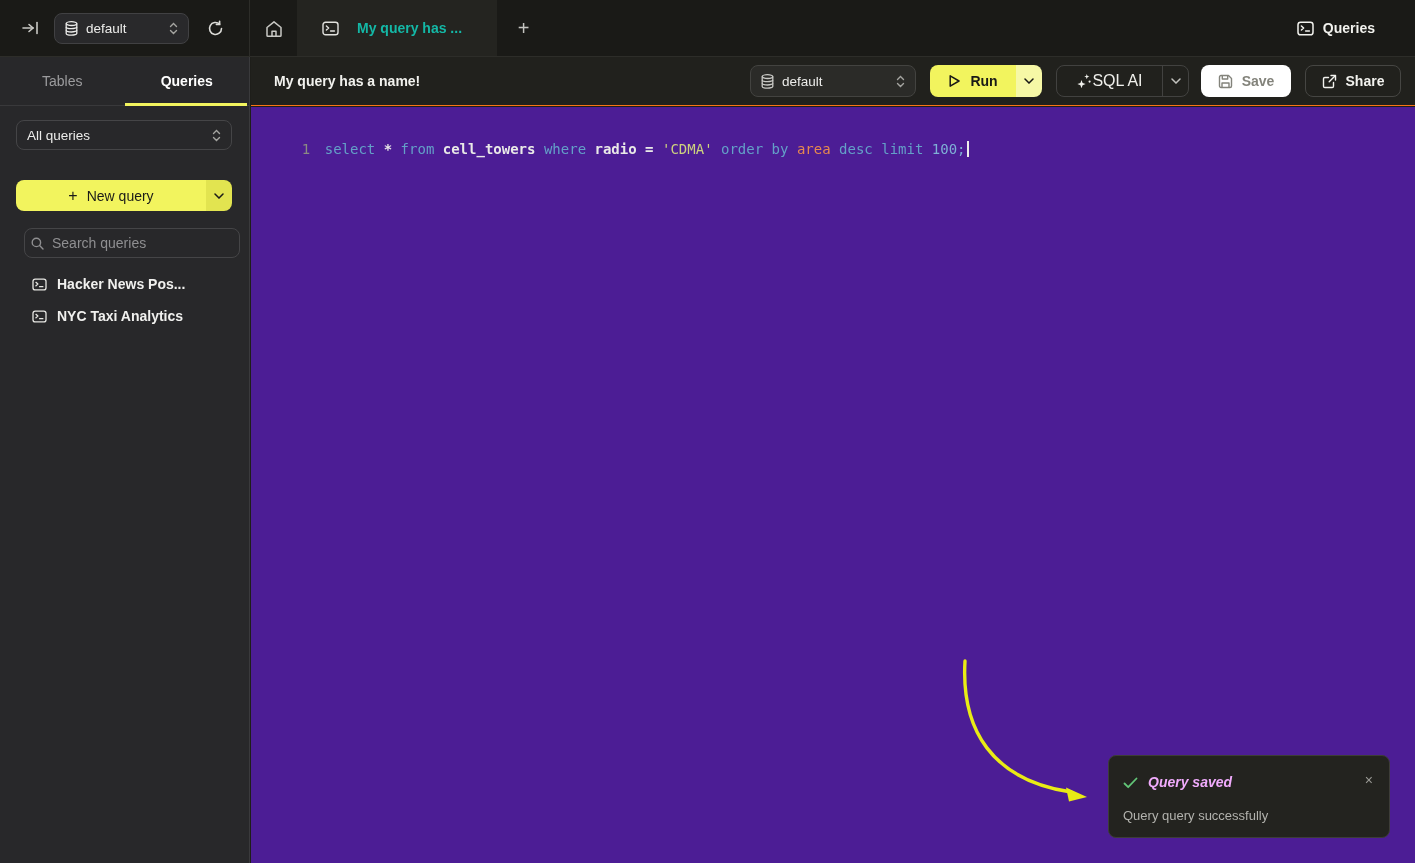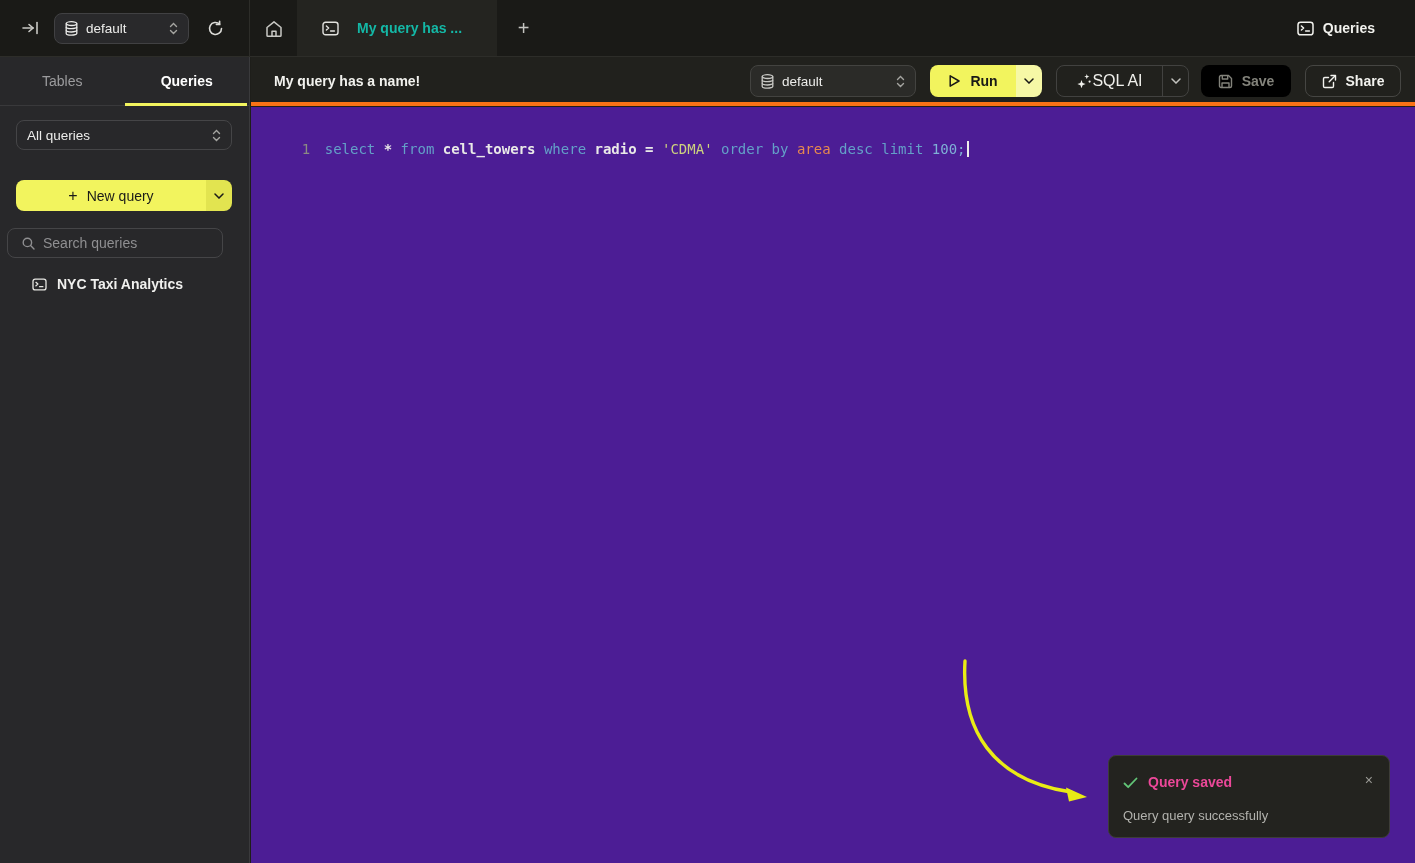--- a/index.html
+++ b/index.html
@@ -44,58 +44,58 @@
   .sb-filter { position:absolute; left:16px; top:63px; width:216px; height:30px;
                background:transparent; border:1px solid #454547; }
   .split-btn { position:absolute; left:16px; top:123px; width:216px; height:31px;
                display:flex; border-radius:8px; overflow:hidden; cursor:pointer; }
   .split-btn .main { flex:1; display:flex; align-items:center; justify-content:center;
                      gap:9px; background:var(--accent,#f2f45e); color:#1b1b18;
                      font-size:14px; font-weight:500; }
   .split-btn .plus { font-size:16px; font-weight:400; }
   .split-btn .chev { width:26px; display:flex; align-items:center; justify-content:center;
                      background:#e2e450; color:#1b1b18; }
-  .sb-search { position:absolute; left:7px; top:171px; width:216px; height:30px;
+  .sb-search { position:absolute; left:24px; top:171px; width:216px; height:30px;
                border:1px solid #454547; border-radius:8px; display:flex;
-               align-items:center; padding:0 14px; gap:8px; color:#8f8f91; }
+               align-items:center; padding:0 6px; gap:8px; color:#8f8f91; }
   .sb-search input { flex:1; background:transparent; border:none; outline:none;
                      color:#e8e8e6; font-size:14px; font-family:"Liberation Sans",sans-serif; }
   .sb-search input::placeholder { color:#8f8f91; }
   .q-list { position:absolute; left:16px; top:212px; width:216px; }
   .q-row { height:30px; margin-bottom:2px; display:flex; align-items:center; gap:10px;
            padding-left:16px; border-radius:6px; color:#f0f0ee; font-size:14px;
            font-weight:600; cursor:pointer; }
   .q-row.selected { background:#3b3b3d; }
   .q-row .q-icon { color:#e6e6e2; flex:0 0 auto; }
   .q-label { white-space:nowrap; overflow:hidden; }
 
   
   .ed-header { position:absolute; left:251px; top:57px; width:1164px; height:49px;
-               background:#21211d; border-bottom:4px solid #f97316; }
+               background:#21211d; border-bottom:1px solid #f97316; }
   .ed-title { position:absolute; left:23px; top:16px; color:#f2f2ee; font-size:14px;
               font-weight:600; }
   .hd-db { position:absolute; left:499px; top:8px; width:166px; height:32px;
            background:#2b2b28; border-color:#434340; }
   .run-btn { position:absolute; left:679px; top:8px; width:112px; height:32px;
              display:flex; border-radius:8px; overflow:hidden; cursor:pointer; }
   .run-btn .main { flex:1; display:flex; align-items:center; justify-content:center;
                    gap:9px; background:var(--accent,#f2f45e); color:#191916;
                    font-size:14px; font-weight:600; }
   .run-btn .chev { width:26px; display:flex; align-items:center; justify-content:center;
                    background:#f6f8a6; color:#191916; }
   .sqlai-btn { position:absolute; left:805px; top:8px; width:133px; height:32px;
                display:flex; border:1px solid #424240; border-radius:8px;
                overflow:hidden; cursor:pointer; color:#f0f0ec; }
   .sqlai-btn .main { flex:1; display:flex; align-items:center; justify-content:center;
                      gap:0; font-size:16px; font-weight:400; }
   .sqlai-btn .chev { width:26px; display:flex; align-items:center; justify-content:center;
                      border-left:1px solid #424240; color:#c2c2be; }
   .save-btn { position:absolute; left:950px; top:8px; width:90px; height:32px;
               display:flex; align-items:center; justify-content:center; gap:9px;
-              background:#000000; border:none; border-radius:8px; color:#83837b;
+              background:#ffffff; border:none; border-radius:8px; color:#83837b;
               font-size:14px; font-weight:600; cursor:default;text-align:right; }
   .share-btn { position:absolute; left:1054px; top:8px; width:96px; height:32px;
                display:flex; align-items:center; justify-content:center; gap:9px;
                background:transparent; border:1px solid #464643; border-radius:8px;
                color:#f2f2ee; font-size:14px; font-weight:600; cursor:pointer; }
 
   
   .ed-body { position:absolute; left:251px; top:107px; width:1164px; height:756px;
              background:#4c1d95; }
   .code-line { position:absolute; left:0; top:11px; font-family:"DejaVu Sans Mono",monospace;
@@ -108,22 +108,22 @@
   .tok-column  { color:var(--col,#e6884f); }
   .tok-number  { color:var(--num,#7fb0d6); }
   .tok-plain   { color:#d6d6d2; }
   .caret { display:inline-block; width:2px; height:16px; background:#ededea;
            vertical-align:-3px; margin-left:1px; }
 
   
   .toast { position:absolute; left:1108px; top:755px; width:282px; height:83px;
            background:#23231f; border:1px solid #3d3d38; border-radius:8px; }
   .toast-check { position:absolute; left:14px; top:21px; color:var(--green,#62c577); }
-  .toast-title { position:absolute; left:39px; top:18px; color:#ec4899; font-size:14px;
-                 font-weight:700; }
+  .toast-title { position:absolute; left:39px; top:18px; color:#f0abfc; font-size:14px;
+                 font-weight:700;font-style:italic; }
   .toast-close { position:absolute; right:16px; top:17px; color:#9b9b96; font-size:14px;
                  background:none; border:none; cursor:pointer; line-height:1; }
   .toast-msg { position:absolute; left:14px; top:52px; color:#b2b2ad; font-size:13px; }
 
   
   .anno-arrow { position:absolute; left:930px; top:640px; pointer-events:none; }
 </style>
 </head>
 <body>
 
@@ -235,20 +235,30 @@
     <span>
       <svg width="13" height="13" viewBox="0 0 13 13" fill="none" stroke="currentColor" stroke-width="1.4" stroke-linecap="round">
         <circle cx="5.4" cy="5.4" r="4.2"></circle>
           <line x1="8.6" y1="8.6" x2="12" y2="12"></line>
       </svg>
     </span>
     <input type="text" placeholder="Search queries" style="">
   </div>
 
   <div class="q-list">
+  <div class="q-row">
+    <span class="q-icon">
+      <svg width="15" height="13" viewBox="0 0 17 15" fill="none" stroke="currentColor" stroke-width="1.5">
+        <rect x="1" y="1.2" width="15" height="12.6" rx="2.6"></rect>
+        <path d="M4.4 5 L6.6 7 L4.4 9" stroke-linecap="round" stroke-linejoin="round"></path>
+        <line x1="8.6" y1="10" x2="12.4" y2="10" stroke-linecap="round"></line>
+      </svg>
+    </span>
+    <span class="q-label">Hacker News Pos...</span>
+  </div>
 
 
   <div class="q-row">
     <span class="q-icon">
       <svg width="15" height="13" viewBox="0 0 17 15" fill="none" stroke="currentColor" stroke-width="1.5">
         <rect x="1" y="1.2" width="15" height="12.6" rx="2.6"></rect>
         <path d="M4.4 5 L6.6 7 L4.4 9" stroke-linecap="round" stroke-linejoin="round"></path>
         <line x1="8.6" y1="10" x2="12.4" y2="10" stroke-linecap="round"></line>
       </svg>
     </span>

